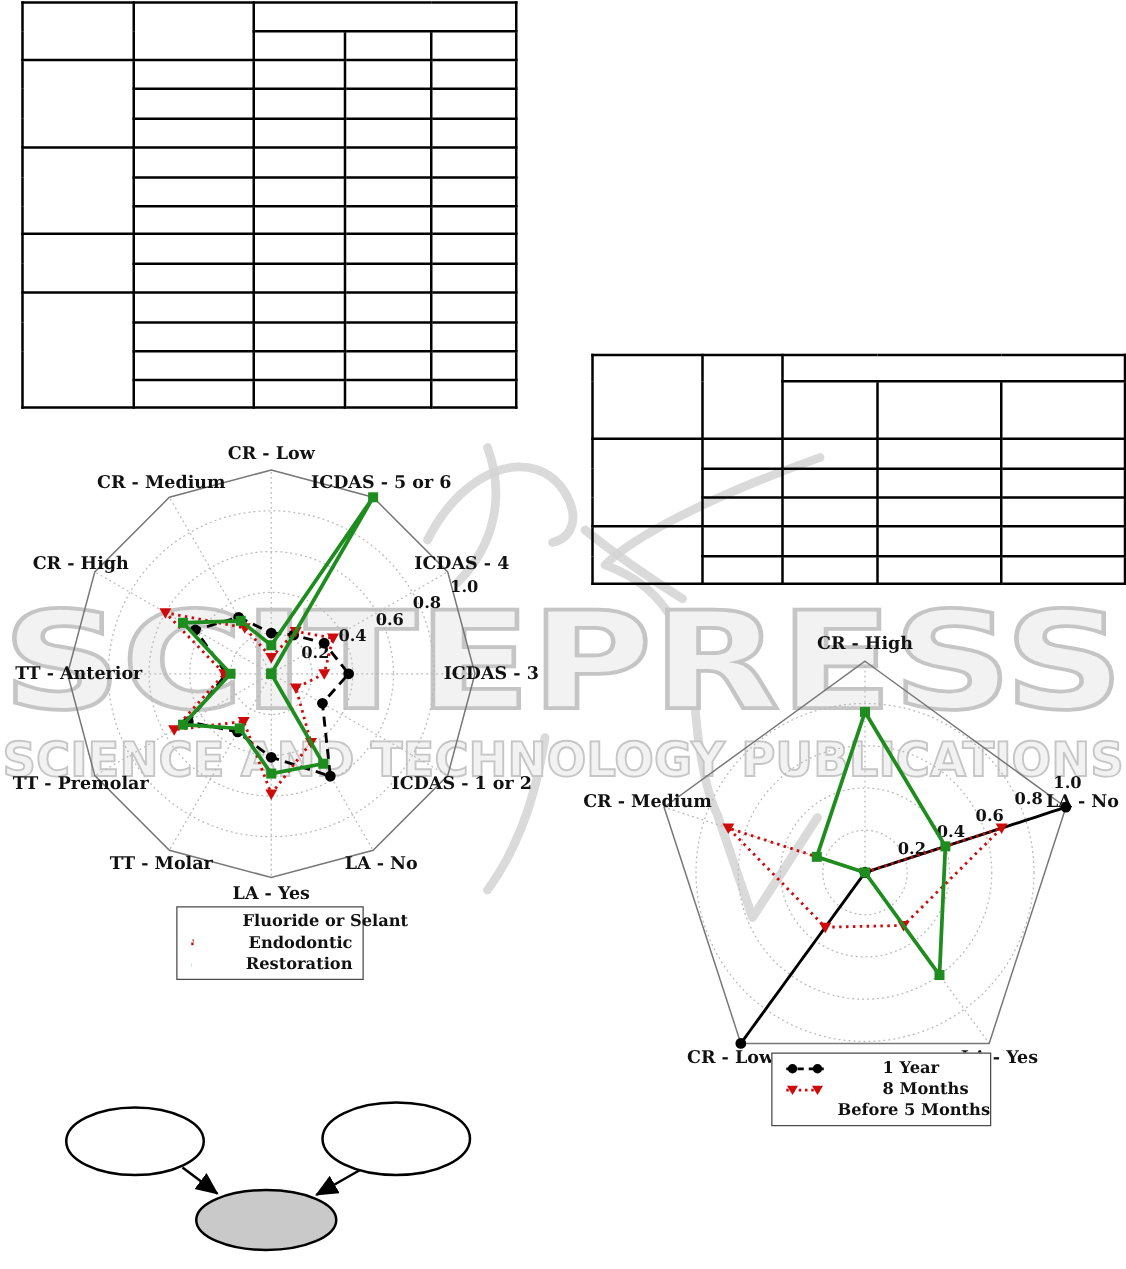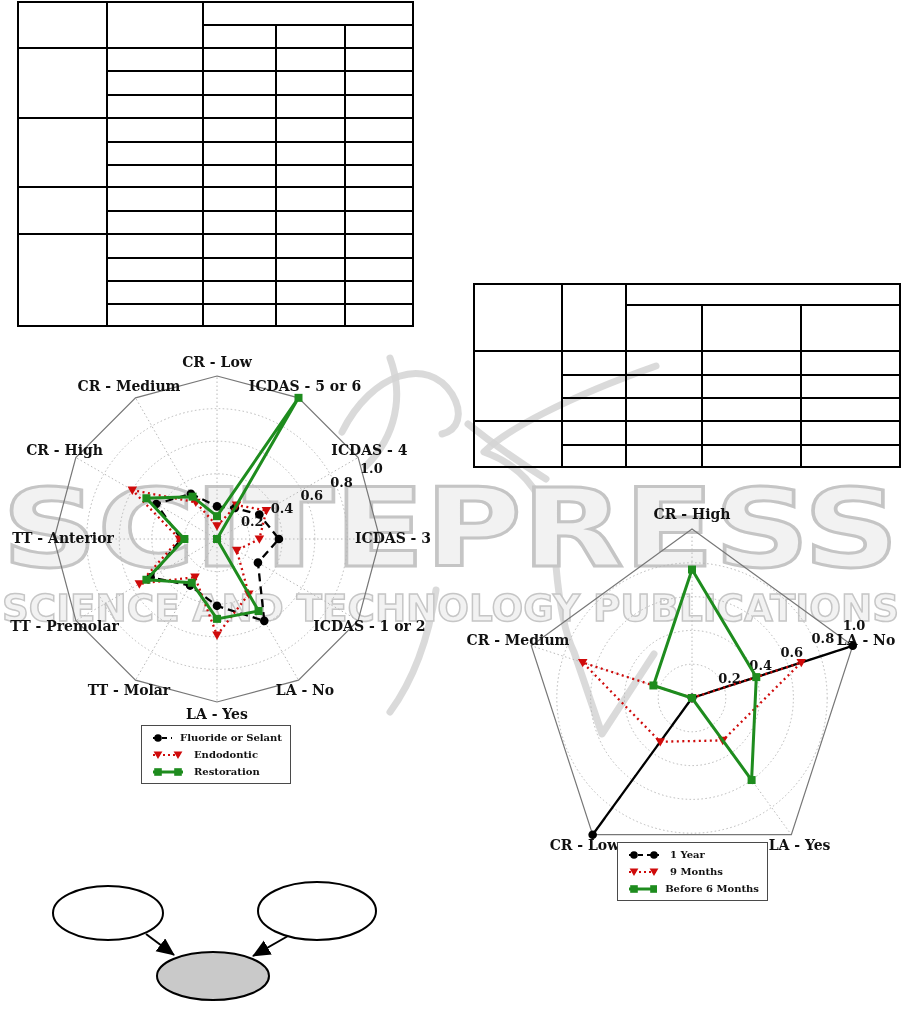--- a/index.html
+++ b/index.html
@@ -12,21 +12,21 @@
   #chartsvg{left:0;top:0;z-index:3;}
   #diagramsvg{left:0;top:0;z-index:4;}
   #chartsvg text{font-family:"DejaVu Serif", serif;}
   table.emptytbl{border-collapse:collapse;position:absolute;table-layout:fixed;z-index:4;background:transparent;}
   table.emptytbl td{border:2px solid #000;padding:0;}
   .legend{
     position:absolute;background:#fff;border:1.5px solid #4a4a4a;
     padding:4px 8px;display:flex;flex-direction:column;gap:2px;z-index:5;box-sizing:border-box;
   }
   .lrow{display:flex;align-items:center;gap:8px;}
-  .lrow span{font-weight:bold;font-size:10px;color:#111;line-height:15px;white-space:nowrap;}
+  .lrow span{font-weight:bold;font-size:13px;color:#111;line-height:15px;white-space:nowrap;margin-left:36px;}
   .sw{fill:none;stroke:#d4d4d4;stroke-width:7;stroke-linecap:round;stroke-linejoin:round;opacity:.85;}
 </style>
 </head>
 <body>
 
 <svg id="wm" class="abs" width="901" height="1015">
   <path class="sw" d="M 342,432 C 372,372 428,356 452,394 C 464,414 458,430 442,434"></path>
   <path class="sw" d="M 390,358 C 404,396 396,436 366,466"></path>
   <path class="sw" d="M 656,366 C 566,398 506,430 484,452 C 540,472 552,518 556,566 C 560,612 566,636 574,652 L 602,734 L 654,654"></path>
   <path class="sw" d="M 468,424 C 498,448 522,464 546,479"></path>
@@ -186,44 +186,44 @@
   <div class="lrow">
     <svg class="lsw" width="36" height="12">
         <line x1="3" y1="6" x2="33" y2="6" stroke="#1e8c1e" stroke-width="3"></line>
         <rect x="4.2" y="2.2" width="7.6" height="7.6" fill="#1e8c1e"></rect>
         <rect x="24.2" y="2.2" width="7.6" height="7.6" fill="#1e8c1e"></rect>
       </svg>
     <span>Restoration</span>
   </div>
 </div>
 
-<div class="legend" style="left:617px;top:842px;width:151px;">
+<div class="legend" style="left:617px;top:842px;width:176px;">
   <div class="lrow">
     <svg class="lsw" width="36" height="12">
         <line x1="3" y1="6" x2="33" y2="6" stroke="#000000" stroke-width="2.2" stroke-dasharray="5,4"></line>
         <circle cx="8" cy="6" r="3.8" fill="#000000"></circle>
         <circle cx="28" cy="6" r="3.8" fill="#000000"></circle>
       </svg>
     <span>1 Year</span>
   </div>
   <div class="lrow">
     <svg class="lsw" width="36" height="12">
         <line x1="3" y1="6" x2="33" y2="6" stroke="#cf0a0a" stroke-width="2.2" stroke-dasharray="2,3"></line>
         <path d="M 3.5999999999999996 2.5 L 12.4 2.5 L 8 10 Z" fill="#cf0a0a"></path>
         <path d="M 23.6 2.5 L 32.4 2.5 L 28 10 Z" fill="#cf0a0a"></path>
       </svg>
-    <span>9 Months</span>
+    <span>8 Months</span>
   </div>
   <div class="lrow">
     <svg class="lsw" width="36" height="12">
         <line x1="3" y1="6" x2="33" y2="6" stroke="#1e8c1e" stroke-width="3"></line>
         <rect x="4.2" y="2.2" width="7.6" height="7.6" fill="#1e8c1e"></rect>
         <rect x="24.2" y="2.2" width="7.6" height="7.6" fill="#1e8c1e"></rect>
       </svg>
-    <span>Before 6 Months</span>
+    <span>Before 5 Months</span>
   </div>
 </div>
 
 <table class="emptytbl" style="left: 17px; top: 1px; width: 395px;">
     <colgroup>
       <col style="width: 89px;">
       <col style="width: 96px;">
       <col style="width: 73px;">
       <col style="width: 69px;">
       <col style="width: 68px;">

